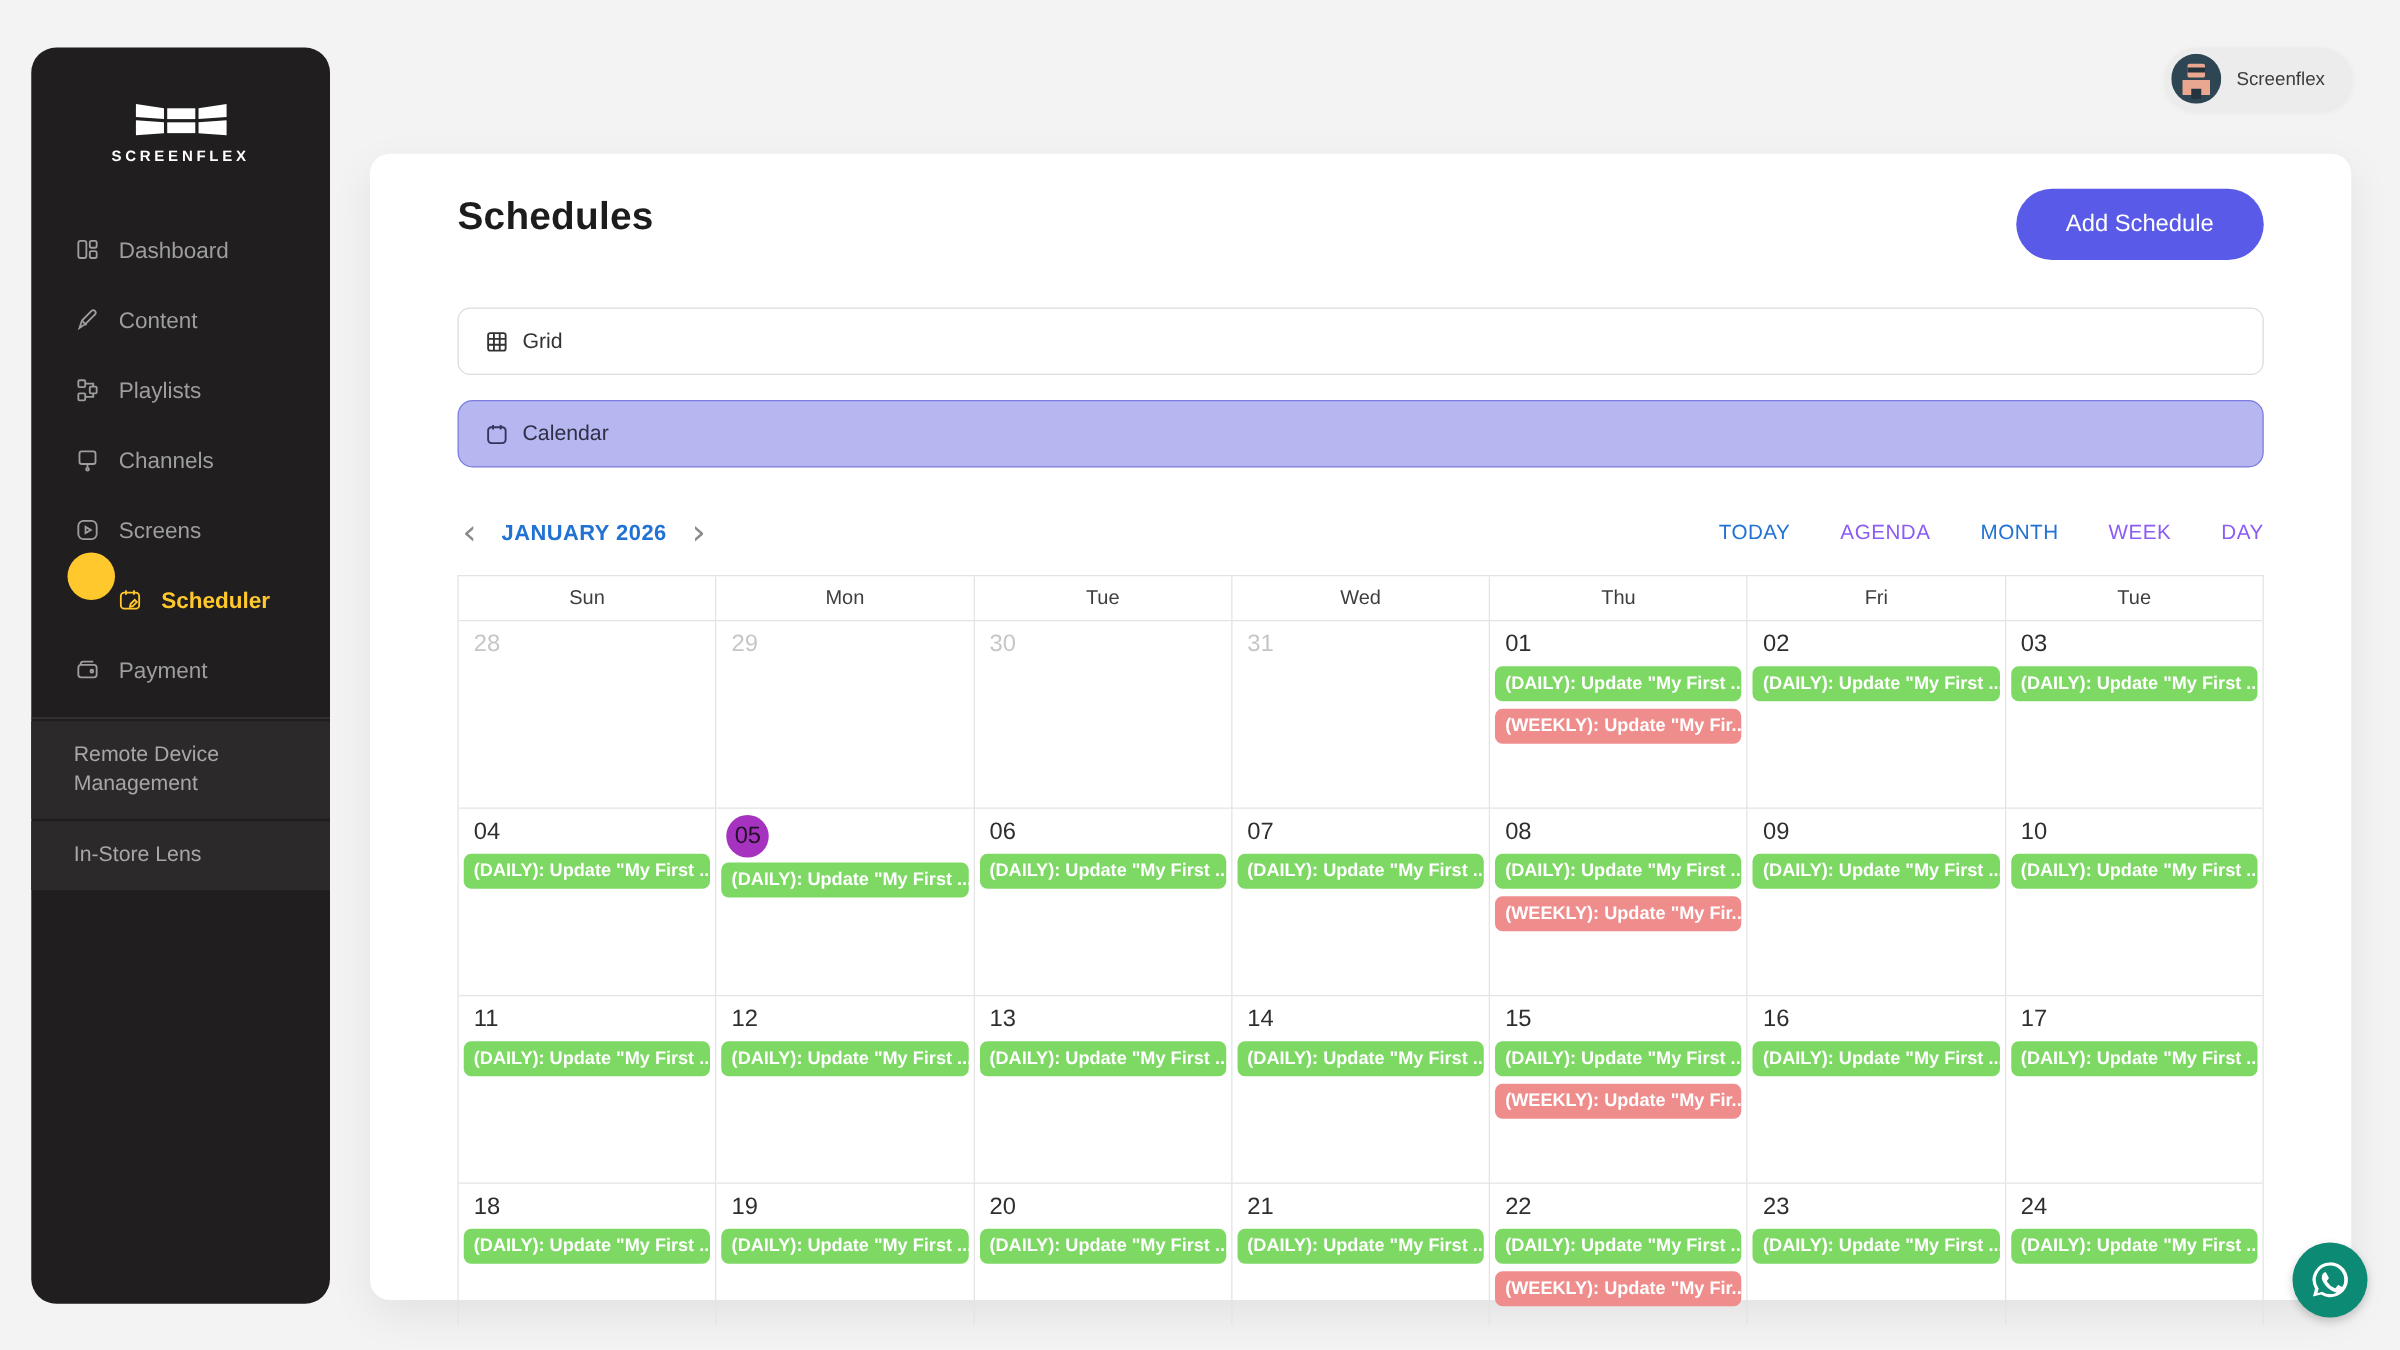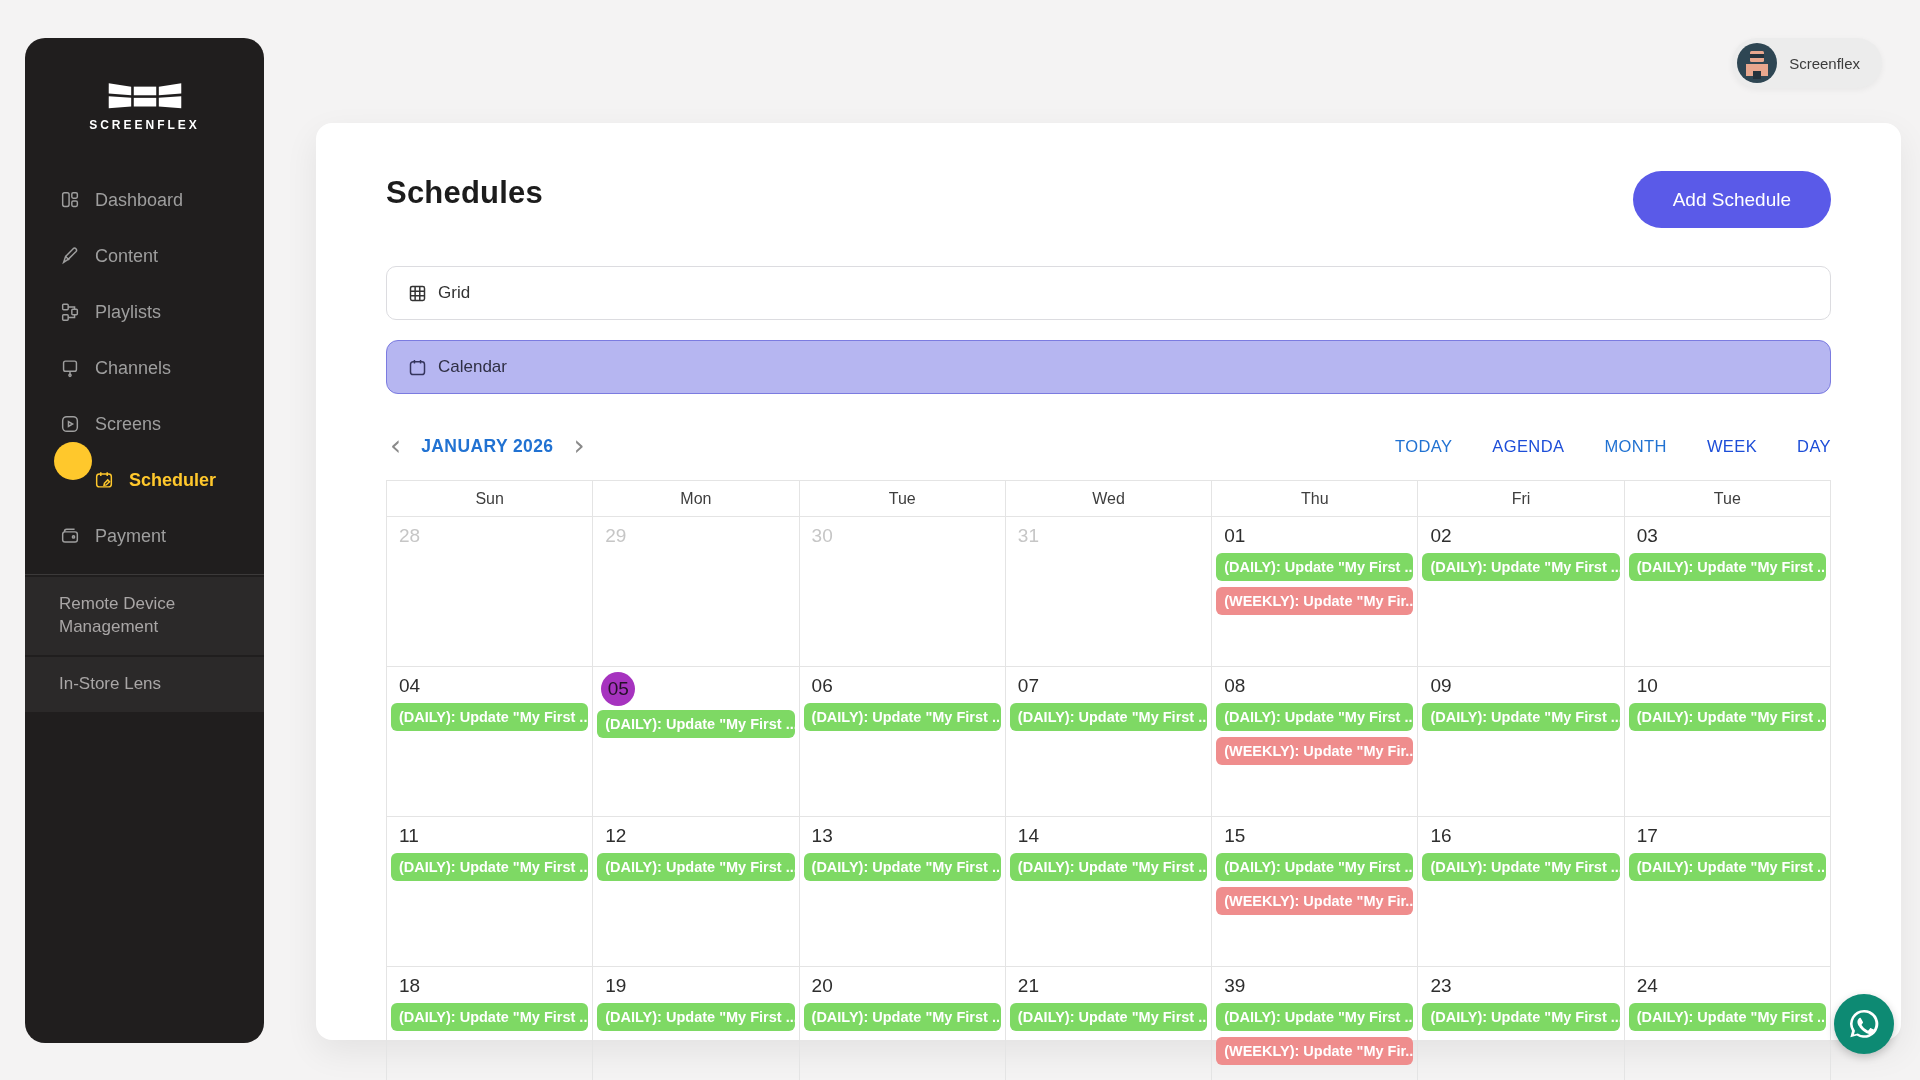--- a/index.html
+++ b/index.html
@@ -45,25 +45,25 @@
   .user-chip {
     position: absolute; right: 38px; top: 38px;
     height: 50px; padding: 0 22px 0 5px;
     background: #ececec; border-radius: 25px;
     display: flex; align-items: center; gap: 12px;
     box-shadow: 0 2px 6px rgba(0,0,0,0.05); cursor: pointer;
   }
   .user-chip .name { font-size: 15px; color: #3c3c3c; }
   
   .card {
-    position: absolute; left: 316px; top: 123px;
+    position: absolute; left: 296px; top: 123px;
     width: 1585px; height: 917px;
     background: #fff; border-radius: 16px;
     box-shadow: 0 12px 34px rgba(0,0,0,0.07);
-    padding: 48px 70px;
+    padding: 28px 70px;
   }
   .card-head { display: flex; justify-content: space-between; align-items: flex-start; }
   .page-title { font-size: 31px; font-weight: 700; color: #1c1c1c; letter-spacing: 0.2px; padding-top: 4px; }
   .add-btn {
     height: 57px; padding: 0 40px; border: none; cursor: pointer;
     background: #5a5ae8; color: #fff; font-size: 19px;
     border-radius: 29px; font-family: inherit; 
   }
   .toggle-row { display: flex; gap: 20px; margin-top: 38px; flex-direction: column; }
   .toggle-btn {
@@ -80,21 +80,21 @@
   .toggle-btn.active svg { stroke: #34345c; }
   
   .cal-toolbar {
     display: flex; justify-content: space-between; align-items: center;
     margin-top: 32px; height: 40px;
   }
   .month-nav { display: flex; align-items: center; gap: 16px; }
   .chev { font-size: 28px; color: #8a8a8a; cursor: pointer; line-height: 1; padding: 0 4px; font-family: "DejaVu Sans", sans-serif; }
   .month-label { color: #2172d2; font-weight: 700; font-size: 17.5px; letter-spacing: 0.4px; }
   .views { display: flex; gap: 40px; }
-  .view-btn { font-size: 16.5px; font-weight: 500; color: #1d4ed8; letter-spacing: 0.4px; cursor: pointer; }
+  .view-btn { font-size: 16.5px; font-weight: 500; color: #8b5cf6; letter-spacing: 0.4px; cursor: pointer; }
   .view-btn.active { color: #2172d2; }
   
   .cal-wrap {
     margin-top: 14px; width: 1445px; height: 600px;
     border: 1px solid #e4e4e4; border-bottom: none;
     overflow: hidden;
   }
   .dow-row { display: flex; height: 36px; }
   .dow {
     flex: 1; display: flex; align-items: center; justify-content: center;
@@ -376,21 +376,21 @@
           </div>
           <div class="cal-cell">
             <div class="cal-date">20</div>
             <div class="event ev-daily">(DAILY): Update "My First ...</div>
           </div>
           <div class="cal-cell">
             <div class="cal-date">21</div>
             <div class="event ev-daily">(DAILY): Update "My First ...</div>
           </div>
           <div class="cal-cell">
-            <div class="cal-date">39</div>
+            <div class="cal-date">22</div>
             <div class="event ev-daily">(DAILY): Update "My First ...</div>
             <div class="event ev-weekly">(WEEKLY): Update "My Fir...</div>
           </div>
           <div class="cal-cell">
             <div class="cal-date">23</div>
             <div class="event ev-daily">(DAILY): Update "My First ...</div>
           </div>
           <div class="cal-cell">
             <div class="cal-date">24</div>
             <div class="event ev-daily">(DAILY): Update "My First ...</div>

